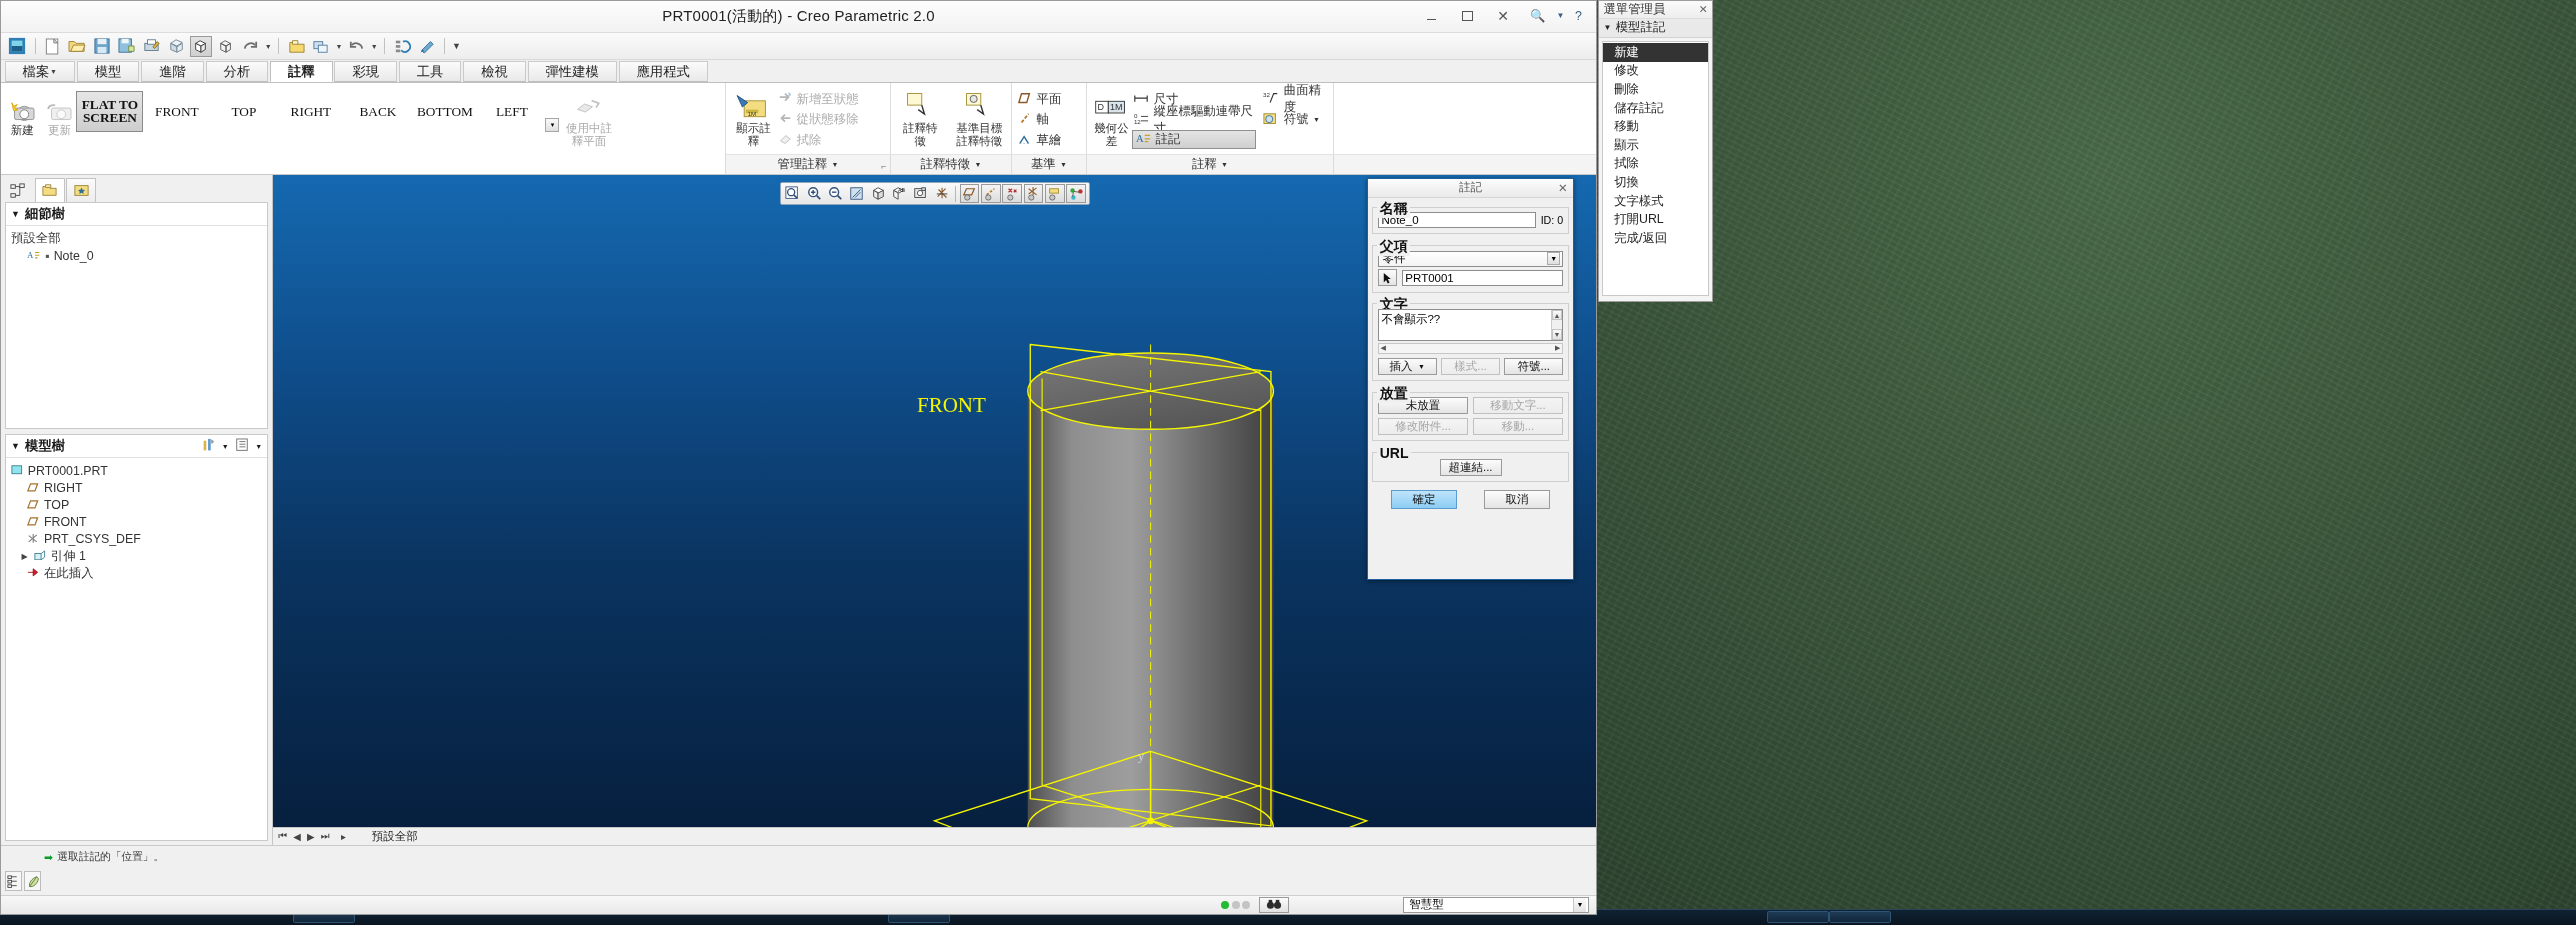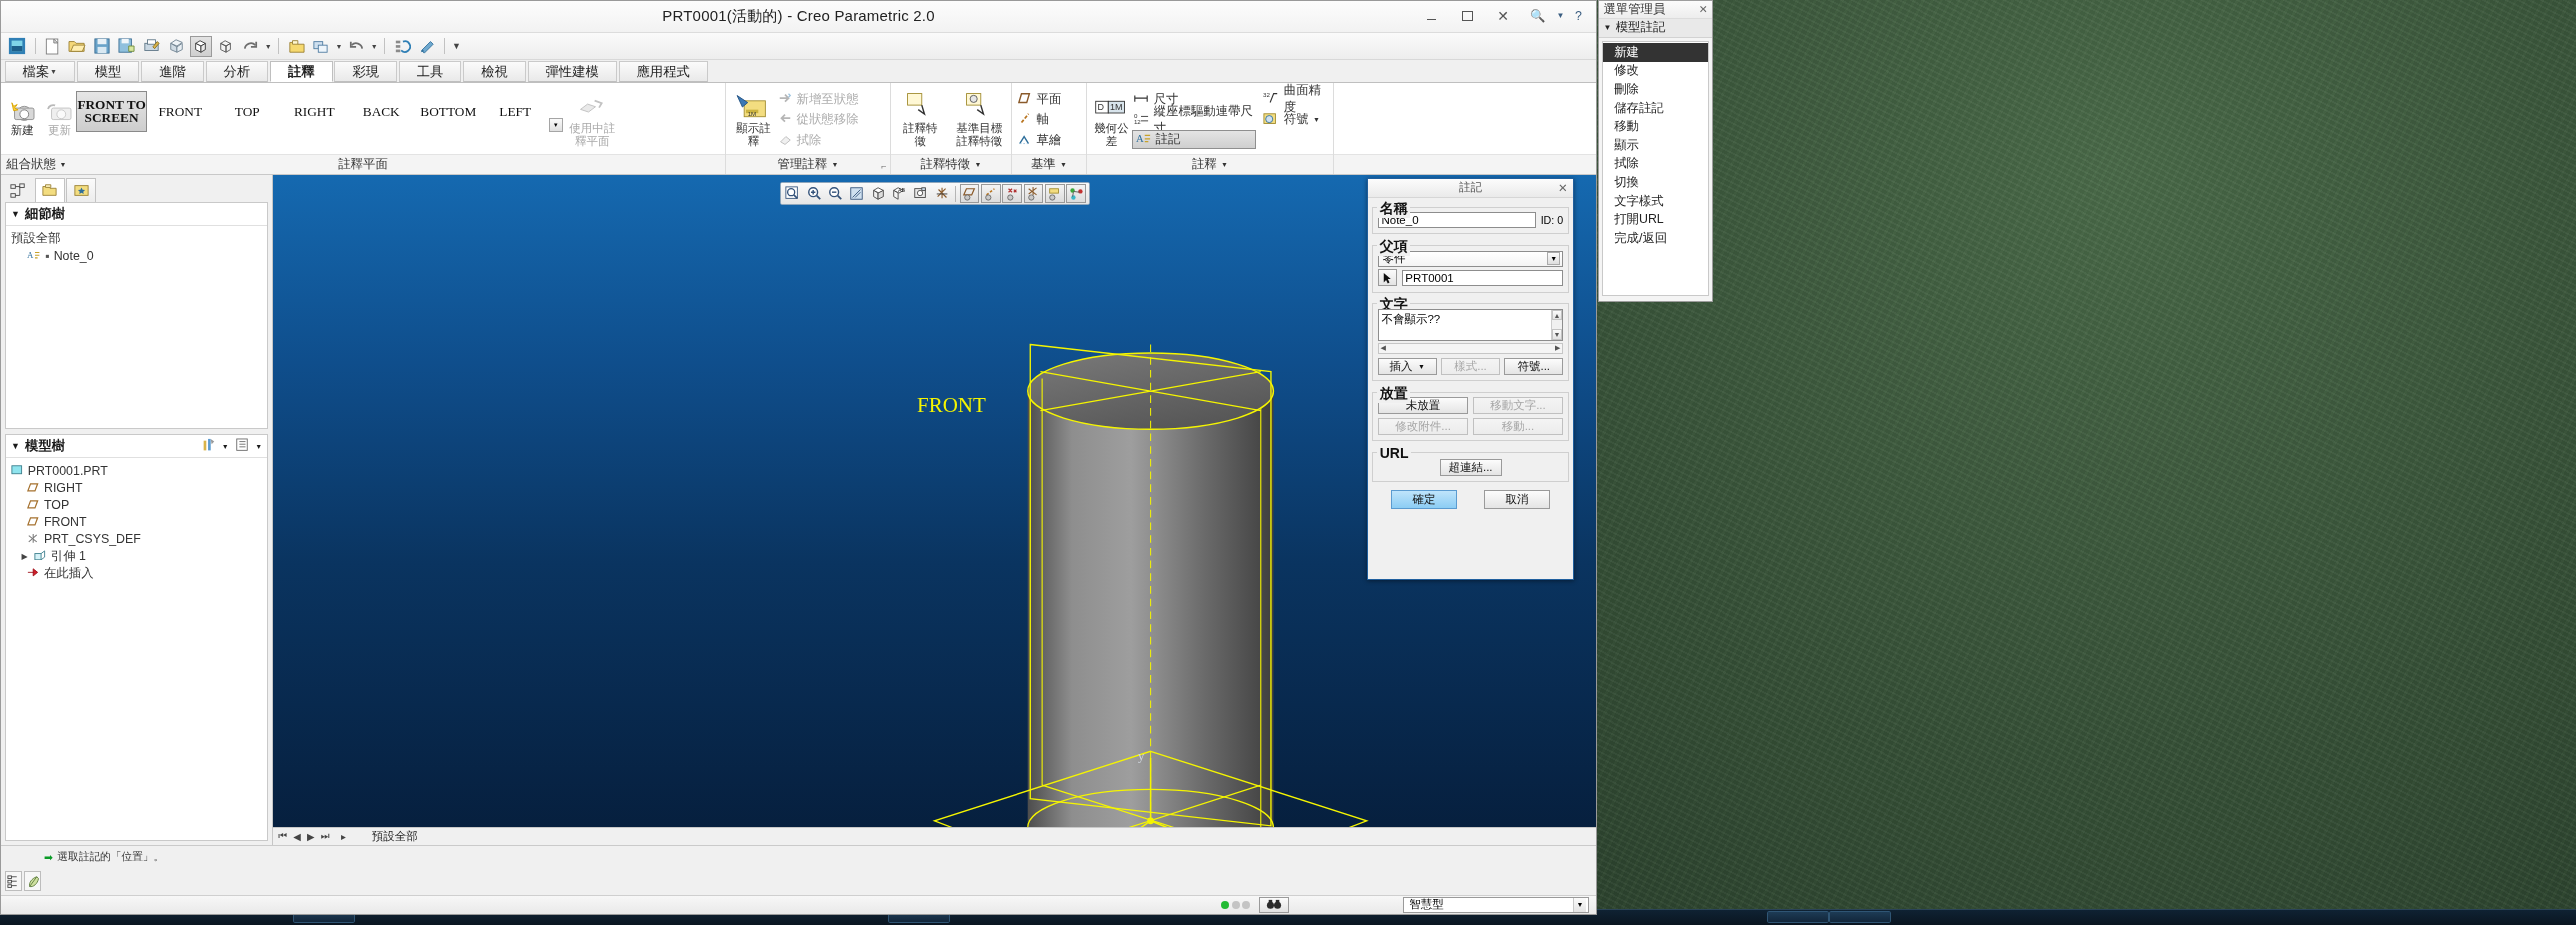--- a/index.html
+++ b/index.html
@@ -104,21 +104,21 @@
     padding-top:2.7px; font-size:11.5px; color:#333; text-align:center; line-height:1.12;
   }
   .bigbtn .ico{ height:34px; display:flex; align-items:flex-end; justify-content:center;}
   .bigbtn.disabled{ color:#a8a8a8;}
   .viewbtn{
     min-width:67px; height:41px; display:flex; align-items:center; justify-content:center;
     font-family:"Liberation Serif", serif; font-size:13.3px; text-align:center; line-height:1.05; color:#111;
   }
   .viewbtn.sel{ border:0.9px solid #8a8a8a; background:linear-gradient(180deg,#e6e6e6,#cdcdcd); font-weight:bold;}
   .smallrow{ display:flex; align-items:center; gap:4.4px; height:20.4px; font-size:12.4px; color:#333; padding-left:1.8px;}
-  .smallrow.disabled{ color:#adadad;}
+  .smallrow.disabled{ color:#adadad;font-family:Liberation Mono, monospace;}
   .col{ display:flex; flex-direction:column; justify-content:flex-start; padding-top:1.8px;}
   .dialog-launcher{ position:absolute; right:3.6px; bottom:2.7px; font-size:9px; color:#666;}
 
   
   #bodyarea{ flex:1; display:flex; min-height:0; }
 
   
   #navpane{ width:272px; background:#f0f0f0; display:flex; flex-direction:column; border-right:0.9px solid #c6c6c6;}
   .pane-tabs{ height:27px; display:flex; align-items:flex-end; padding-left:1.8px; gap:1.8px; background:#f0f0f0;}
   .pane-tab{ width:30px; height:24px; display:flex; align-items:center; justify-content:center;
@@ -423,21 +423,21 @@
                     <circle cx="17" cy="15" r="5" fill="#fafafa" stroke="#c6c6c6"></circle>
                     <path d="M2 9a6 6 0 018-4" fill="none" stroke="#b9b9b9" stroke-width="2"></path>
                   </svg>
               </span>
               <span>更新</span>
             </div>
           </div>
         </div>
         <div style="display:flex;align-items:flex-start;padding-top:5.3px;gap:0">
           <div class="viewbtn sel">
-            <span style="white-space:pre-line">FRONT TO
+            <span style="white-space:pre-line">FLAT TO
 SCREEN</span>
           </div>
           <div class="viewbtn">
               <span>FRONT</span>
             </div>
           <div class="viewbtn">
               <span>TOP</span>
             </div>
           <div class="viewbtn">
               <span>RIGHT</span>
@@ -459,27 +459,20 @@
           <span class="ico">
             <svg width="30" height="27" viewBox="0 0 34 30">
                 <path d="M4 16l8-6 9 3-8 6z" fill="#e9e9e9" stroke="#bdbdbd"></path>
                 <path d="M20 6l8 3-3 5" fill="none" stroke="#c2c2c2" stroke-width="2"></path>
               </svg>
           </span>
           <span style="white-space:pre-line">使用中註
 釋平面</span>
         </div>
       </div>
-      <div class="rgroup-title">
-        <span style="position:absolute;left:5.3px;display:flex;align-items:center;gap:3.6px">
-          <span>組合狀態</span>
-          <span style="font-size:7px">▼</span>
-        </span>
-        <span>註釋平面</span>
-      </div>
     </div>
 
     <div class="rgroup" style="width:165px">
       <div class="rgroup-body">
         <div class="bigbtn" style="width:46px">
           <span class="ico">
             <svg width="36" height="30" viewBox="0 0 40 34" style="font-size:13px">
                 <rect x="10" y="10" width="24" height="18" fill="#f3dd80" stroke="#a08b2e"></rect>
                 <path d="M2 4l12 8-6 5z" fill="#3b78b5" stroke="#1f4f80"></path>
                 <rect x="12" y="20" width="14" height="4" fill="#cbb33f"></rect>

